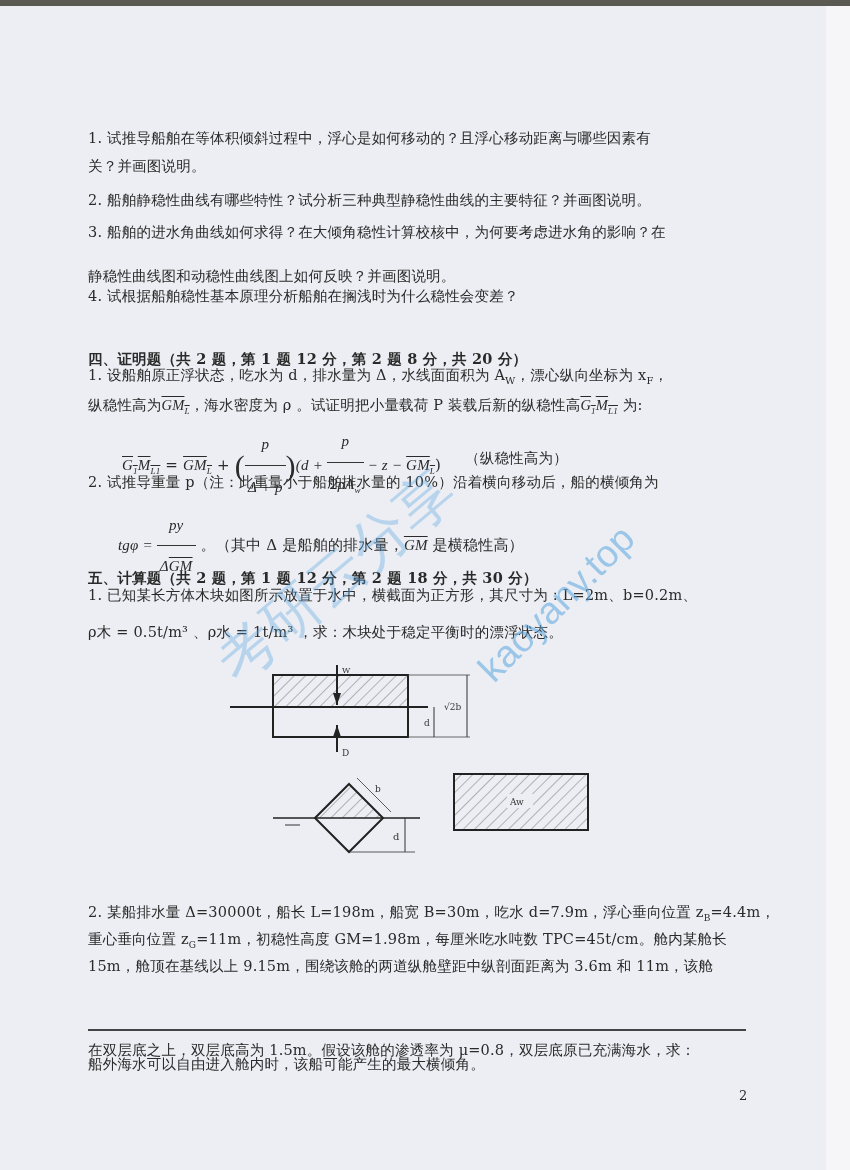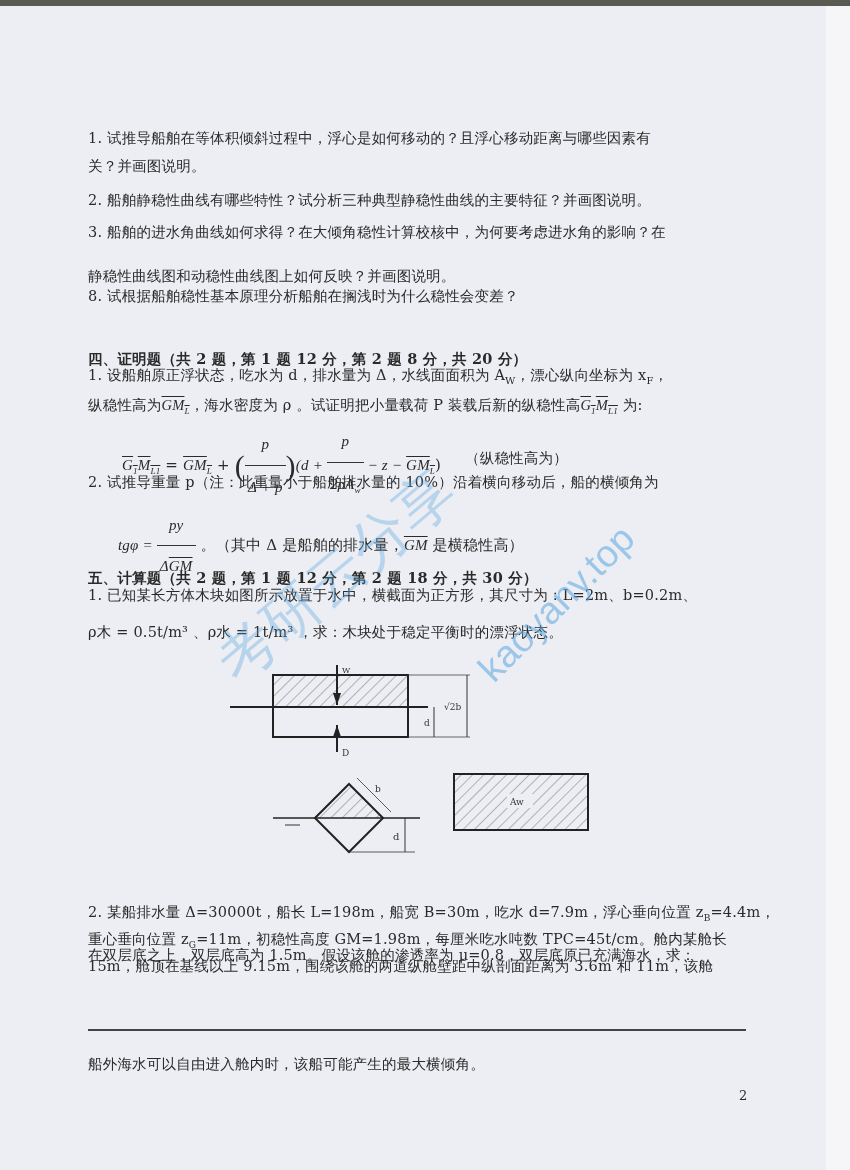--- a/index.html
+++ b/index.html
@@ -26,21 +26,21 @@
 
 <div class="topband"></div>
 <div class="page"></div>
 <div class="rightstrip"></div>
 
 <div class="line" style="top:128px">1. 试推导船舶在等体积倾斜过程中，浮心是如何移动的？且浮心移动距离与哪些因素有</div>
 <div class="line" style="top:156px">关？并画图说明。</div>
 <div class="line" style="top:190px">2. 船舶静稳性曲线有哪些特性？试分析三种典型静稳性曲线的主要特征？并画图说明。</div>
 <div class="line" style="top:222px">3. 船舶的进水角曲线如何求得？在大倾角稳性计算校核中，为何要考虑进水角的影响？在</div>
 <div class="line" style="top:266px">静稳性曲线图和动稳性曲线图上如何反映？并画图说明。</div>
-<div class="line" style="top:286px">8. 试根据船舶稳性基本原理分析船舶在搁浅时为什么稳性会变差？</div>
+<div class="line" style="top:286px">4. 试根据船舶稳性基本原理分析船舶在搁浅时为什么稳性会变差？</div>
 
 <div class="line bold" style="top:338px">四、证明题（共 2 题，第 1 题 12 分，第 2 题 8 分，共 20 分）</div>
 <div class="line" style="top:365px">
   <span>1. 设船舶原正浮状态，吃水为 d，排水量为 Δ，水线面面积为 A</span><sub style="font-size:10px">W</sub><span>，漂心纵向坐标为 x</span><sub style="font-size:10px">F</sub><span>，</span>
 </div>
 <div class="line" style="top:395px">
   <span>纵稳性高为</span><span class="ov"><span>GM</span><sub style="font-size:9px">L</sub></span><span>，海水密度为 ρ 。试证明把小量载荷 P 装载后新的纵稳性高</span><span class="ov"><span>G</span><sub style="font-size:9px">1</sub><span>M</span><sub style="font-size:9px">L1</sub></span><span> 为:</span>
 </div>
 <div class="line" style="top:420px;left:122px;font-size:15px;line-height:42px;">
   <span class="ov">G<sub style="font-size:9px">1</sub>M<sub style="font-size:9px">L1</sub></span><span> = </span><span class="ov">GM<sub style="font-size:9px">L</sub></span><span> + </span><span class="paren">(</span><span class="frac"><span class="n">p</span><span class="d">Δ + p</span></span><span class="paren">)</span><span class="it">(d + </span><span class="frac"><span class="n">p</span><span class="d">2ρA<sub style="font-size:9px">w</sub></span></span><span class="it"> − z − </span><span class="ov">GM<sub style="font-size:9px">L</sub></span><span>)</span>
@@ -92,20 +92,20 @@
 
 <svg style="left:452px;top:772px" width="140" height="62" viewBox="0 0 140 62">
   <rect x="2" y="2" width="134" height="56" fill="url(#hatch)" stroke="#222" stroke-width="2"></rect>
   <rect x="55" y="22" width="26" height="14" fill="#eceef3"></rect>
   <text x="58" y="33" font-size="9" fill="#333">Aw</text>
 </svg>
 
 <div class="line" style="top:902px"><span>2. 某船排水量 Δ=30000t，船长 L=198m，船宽 B=30m，吃水 d=7.9m，浮心垂向位置 z</span><sub style="font-size:9px">B</sub><span>=4.4m，</span></div>
 <div class="line" style="top:929px"><span>重心垂向位置 z</span><sub style="font-size:9px">G</sub><span>=11m，初稳性高度 GM=1.98m，每厘米吃水吨数 TPC=45t/cm。舱内某舱长</span></div>
 <div class="line" style="top:956px">15m，舱顶在基线以上 9.15m，围绕该舱的两道纵舱壁距中纵剖面距离为 3.6m 和 11m，该舱</div>
-<div class="line" style="top:945px">在双层底之上，双层底高为 1.5m。假设该舱的渗透率为 μ=0.8，双层底原已充满海水，求：</div>
+<div class="line" style="top:1040px">在双层底之上，双层底高为 1.5m。假设该舱的渗透率为 μ=0.8，双层底原已充满海水，求：</div>
 <div class="line" style="top:1054px">船外海水可以自由进入舱内时，该船可能产生的最大横倾角。</div>
 
 <div class="hr"></div>
 <div class="pagenum">2</div>
 
 <div class="watermark" style="left:470px;top:660px;font-size:38px;transform:rotate(-45deg);transform-origin:left top;">kaoyany.top</div>
 <div class="watermark" style="left:200px;top:640px;font-size:58px;font-family:'DejaVu Serif',serif;transform:rotate(-40deg);transform-origin:left top;opacity:0.35;">考研云分享</div>
 
 </body></html>

